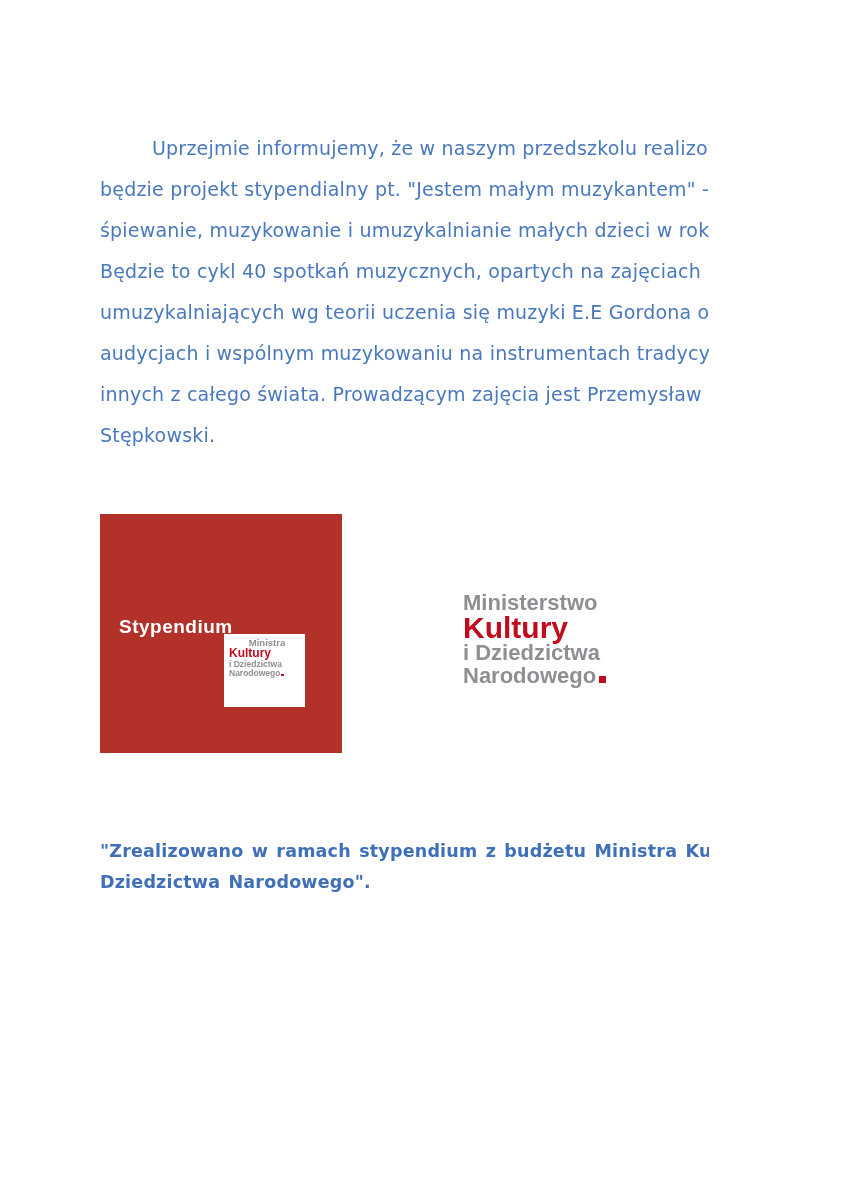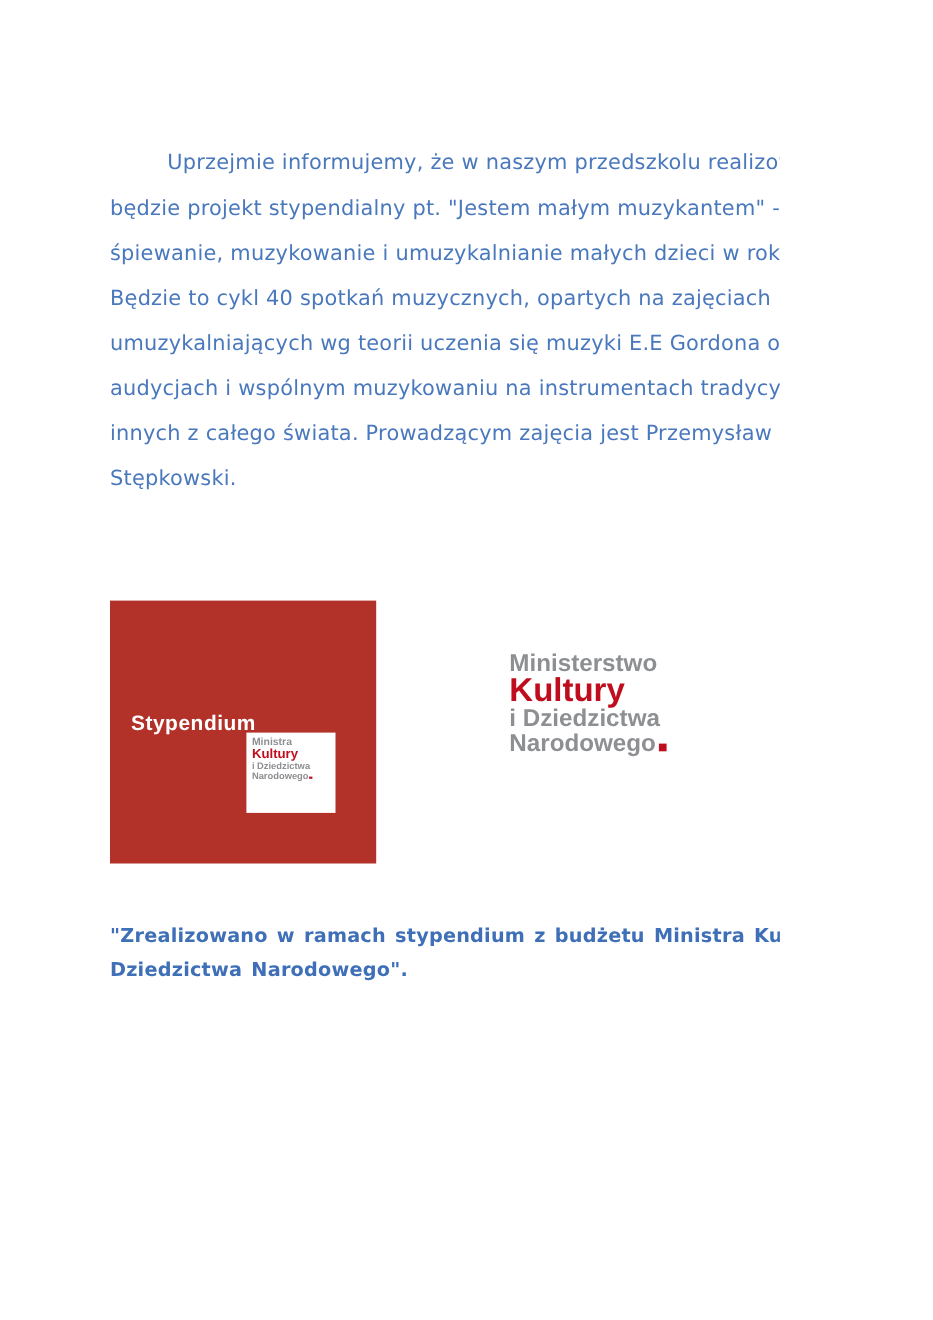--- a/index.html
+++ b/index.html
@@ -32,21 +32,20 @@
   }
 
   
   .stipend-logo {
     position: absolute;
     left: 100px;
     top: 514px;
     width: 242px;
     height: 239px;
     background: #b23128;
-    margin-top: 32px;
   }
   .stipend-title {
     position: absolute;
     left: 19px;
     top: 102px;
     color: #ffffff;
     font-weight: bold;
     font-size: 19px;
     letter-spacing: 0.5px;
   }
@@ -58,21 +57,21 @@
     height: 73px;
     background: #ffffff;
     box-sizing: border-box;
     padding: 4px 0 0 5px;
   }
   .stipend-box .ln {
     display: block;
     font-weight: bold;
     white-space: nowrap;
   }
-  .stipend-box .ln-ministra   { color: #8d8f92; font-size: 9.5px; line-height: 10px; }
+  .stipend-box .ln-ministra   { color: #8d8f92; font-size: 9.5px; line-height: 10px; text-align: center; }
   .stipend-box .ln-kultury    { color: #c00d1d; font-size: 12px;  line-height: 11.5px; }
   .stipend-box .ln-dziedzictwa{ color: #8d8f92; font-size: 8.5px; line-height: 9.5px; }
   .stipend-box .ln-narodowego { color: #8d8f92; font-size: 8.5px; line-height: 9.5px; }
   .dot-sm {
     display: inline-block;
     width: 2.5px;
     height: 2.5px;
     background: #c00d1d;
     margin-left: 1px;
   }

